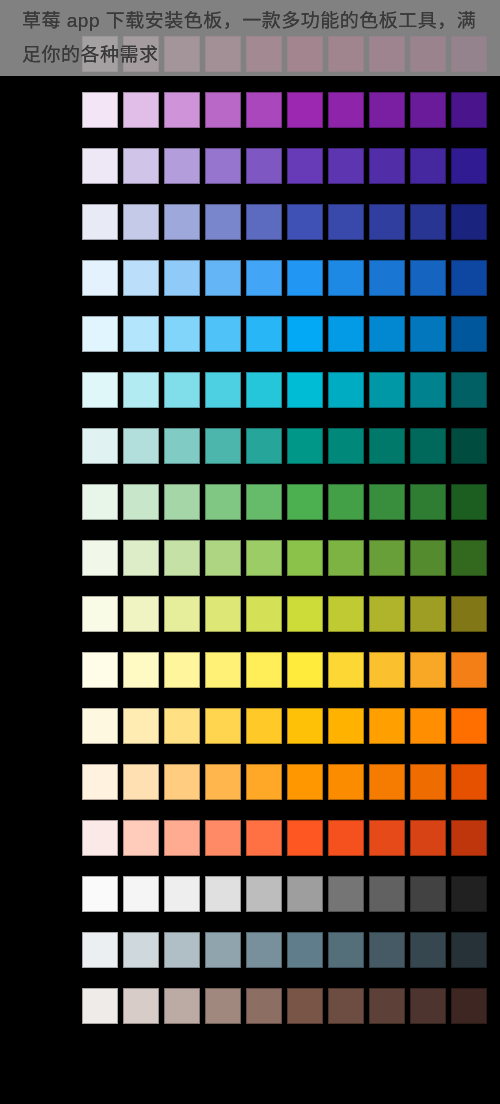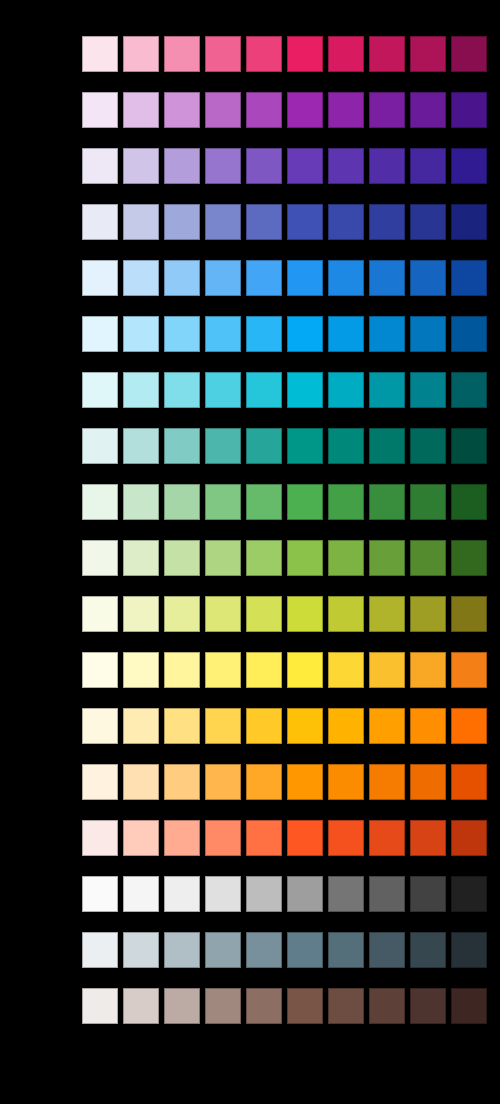--- a/index.html
+++ b/index.html
@@ -300,15 +300,18 @@
         <div class="swatch" title="#a1887f" style="background: rgb(161, 136, 127);"></div>
         <div class="swatch" title="#8d6e63" style="background: rgb(141, 110, 99);"></div>
         <div class="swatch" title="#795548" style="background: rgb(121, 85, 72);"></div>
         <div class="swatch" title="#6d4c41" style="background: rgb(109, 76, 65);"></div>
         <div class="swatch" title="#5d4037" style="background: rgb(93, 64, 55);"></div>
         <div class="swatch" title="#4e342e" style="background: rgb(78, 52, 46);"></div>
         <div class="swatch" title="#3e2723" style="background: rgb(62, 39, 35);"></div>
       </div>
     </div>
 
+  <div id="header-band">
+    <h1 id="header-title">草莓 app 下载安装色板，一款多功能的色板工具，满足你的各种需求</h1>
+  </div>
   <div id="header-underline"></div>
 
 </div>
 
 </body></html>

